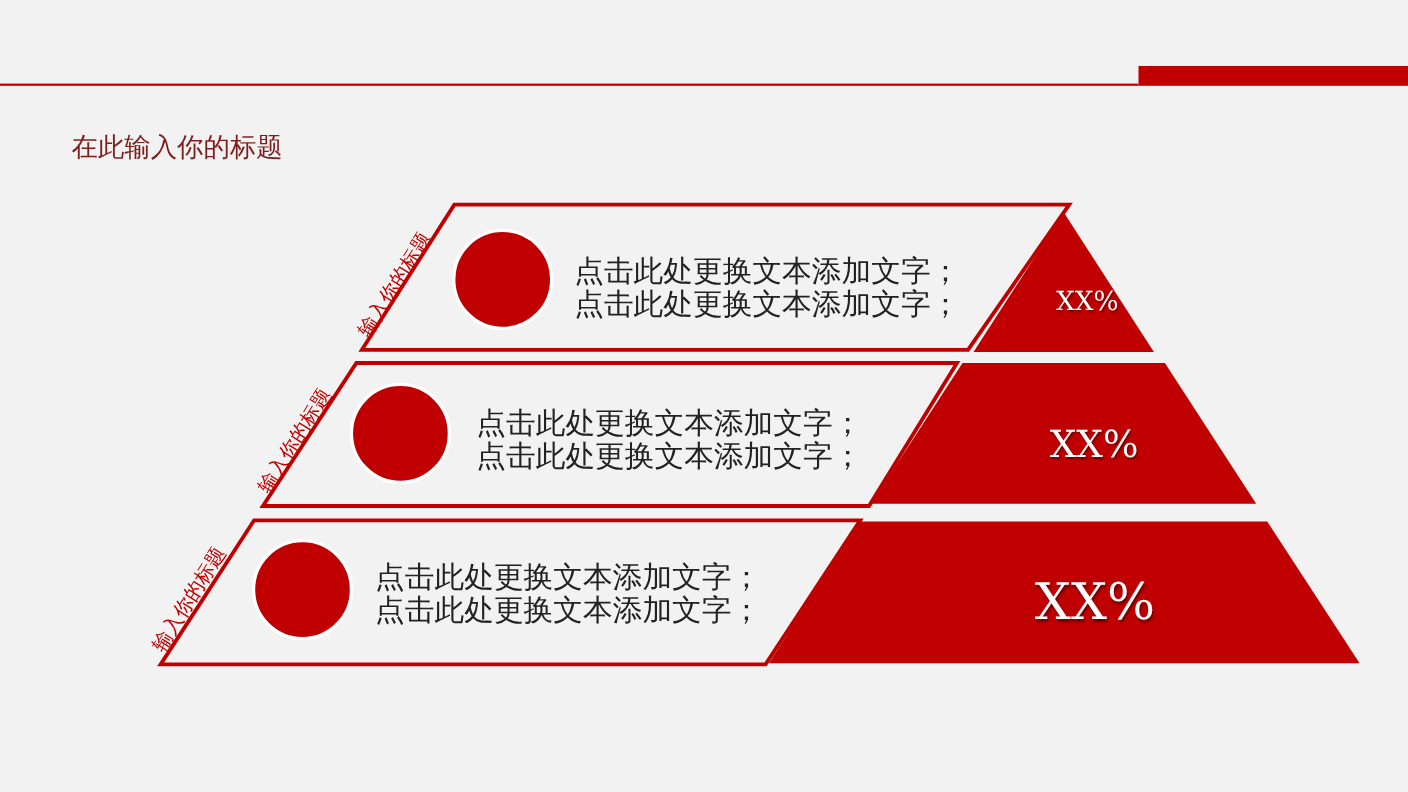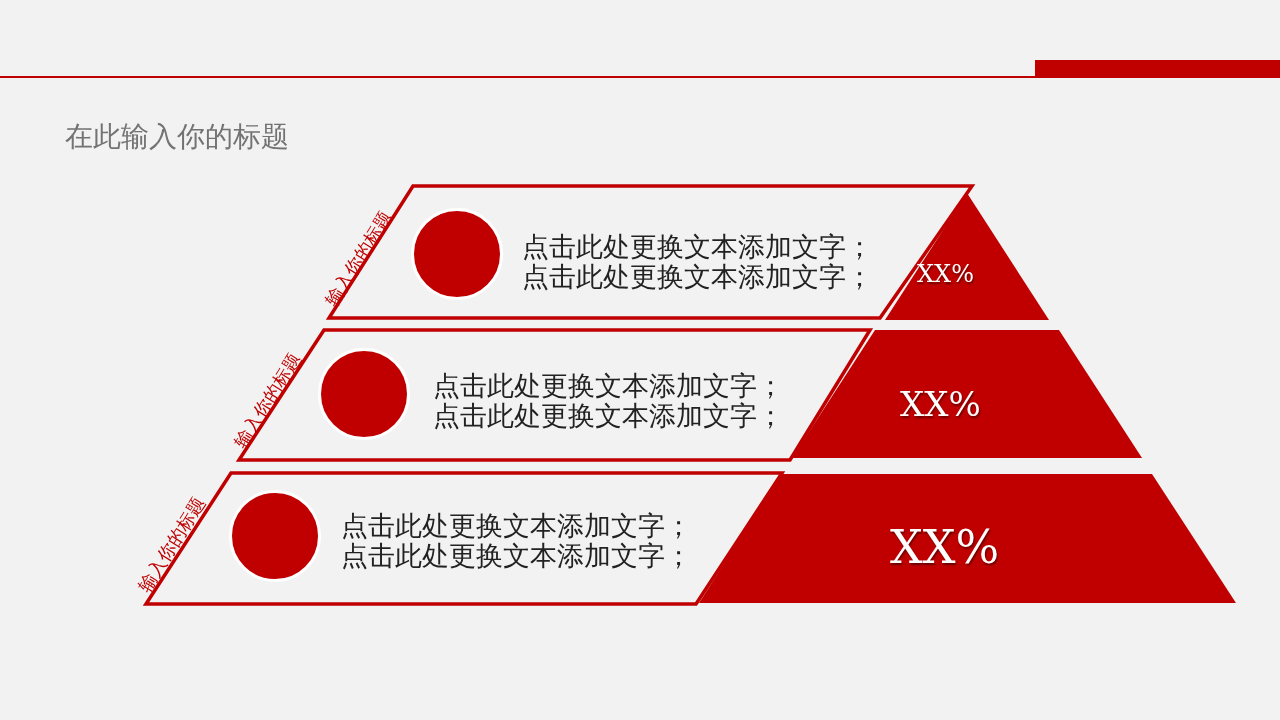--- a/index.html
+++ b/index.html
@@ -1,27 +1,27 @@
 <!DOCTYPE html>
 <html><head>
 <meta charset="utf-8">
 <style>
   html, body { margin:0; padding:0; }
   body { width:1280px; height:720px; background:#f2f2f2; position:relative; overflow:hidden;
          font-family:"DejaVu Serif","Liberation Serif",serif; }
   .topline { position:absolute; left:0; top:76px; width:1035px; height:2px; background:#c00000; }
   .topbar { position:absolute; left:1035px; top:60px; width:245px; height:18px; background:#c00000; }
-  .title { position:absolute; left:65px; top:118px; font-size:28px; color:#737373; white-space:nowrap; }
+  .title { position:absolute; left:65px; top:118px; font-size:24px; color:#7f1d1d; white-space:nowrap; }
   svg.shapes { position:absolute; left:0; top:0; }
   .circle { position:absolute; width:86px; height:86px; border-radius:50%; background:#c00000;
             border:3px solid #ffffff; box-sizing:content-box; }
   .desc { position:absolute; font-size:27px; line-height:30px; color:#222; width:380px; }
   .side { position:absolute; color:#c00000; font-size:18px; white-space:nowrap; transform-origin:left top;
           transform:rotate(-58deg); }
-  .pct { position:absolute; color:#ffffff; text-align:left; text-shadow:1px 2px 2px rgba(0,0,0,0.45); white-space:nowrap; }
+  .pct { position:absolute; color:#ffffff; text-align:right; text-shadow:1px 2px 2px rgba(0,0,0,0.45); white-space:nowrap; }
 </style>
 </head>
 <body>
 
 <div class="topline"></div>
 <div class="topbar"></div>
 
 <div class="title">在此输入你的标题</div>
 
 <svg class="shapes" width="1280" height="720">

